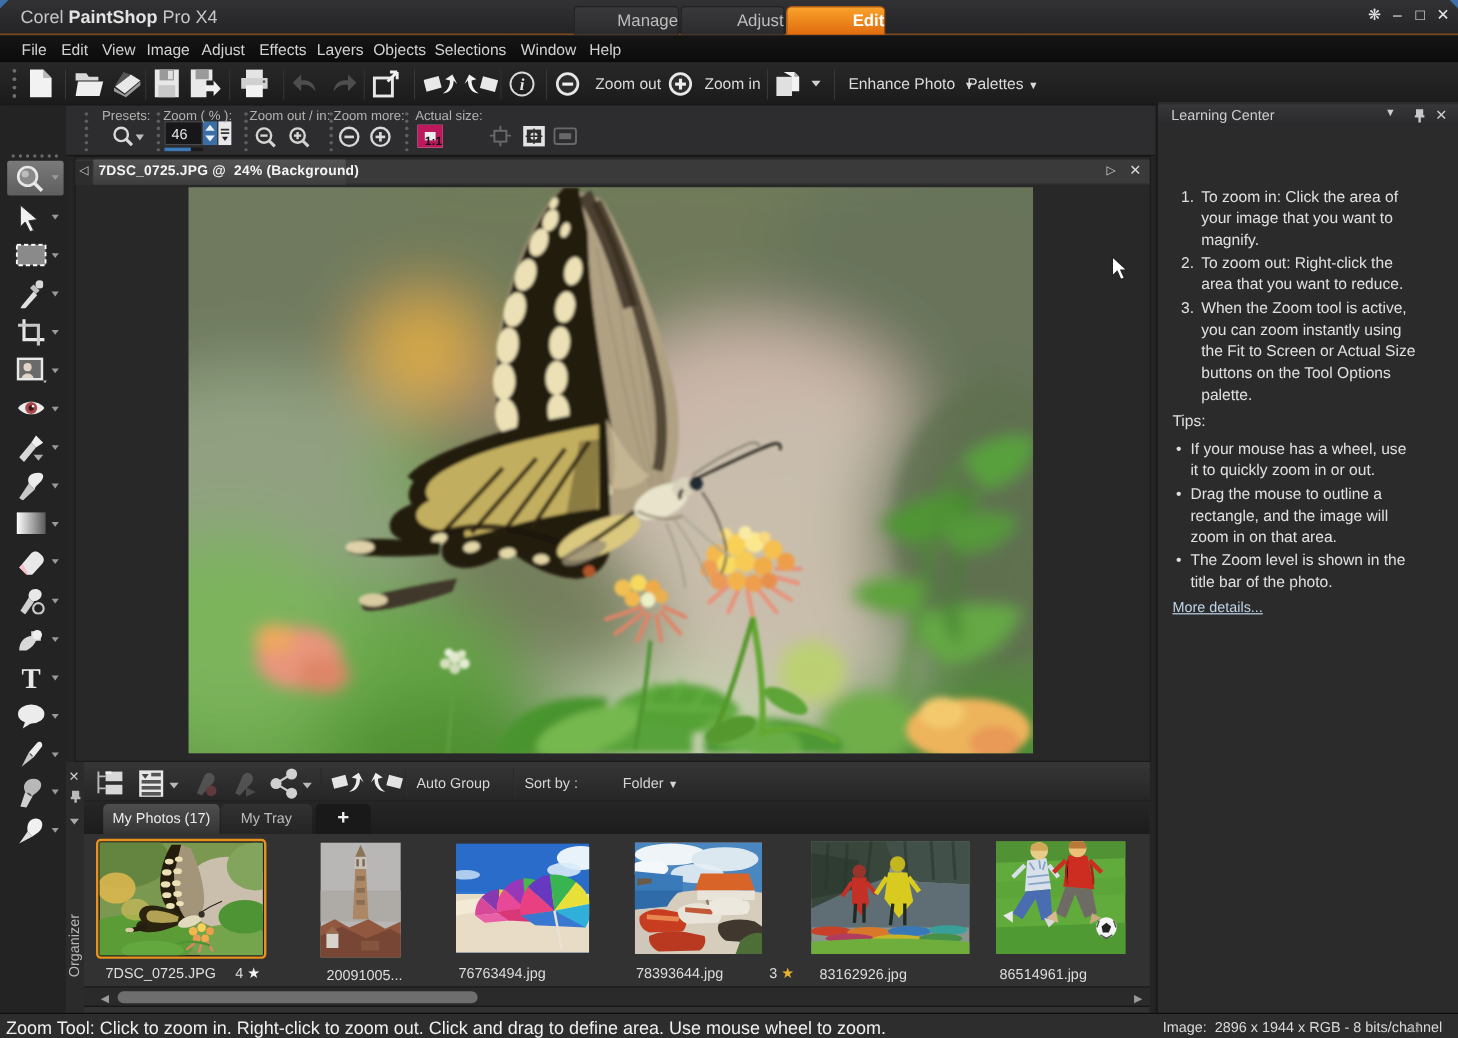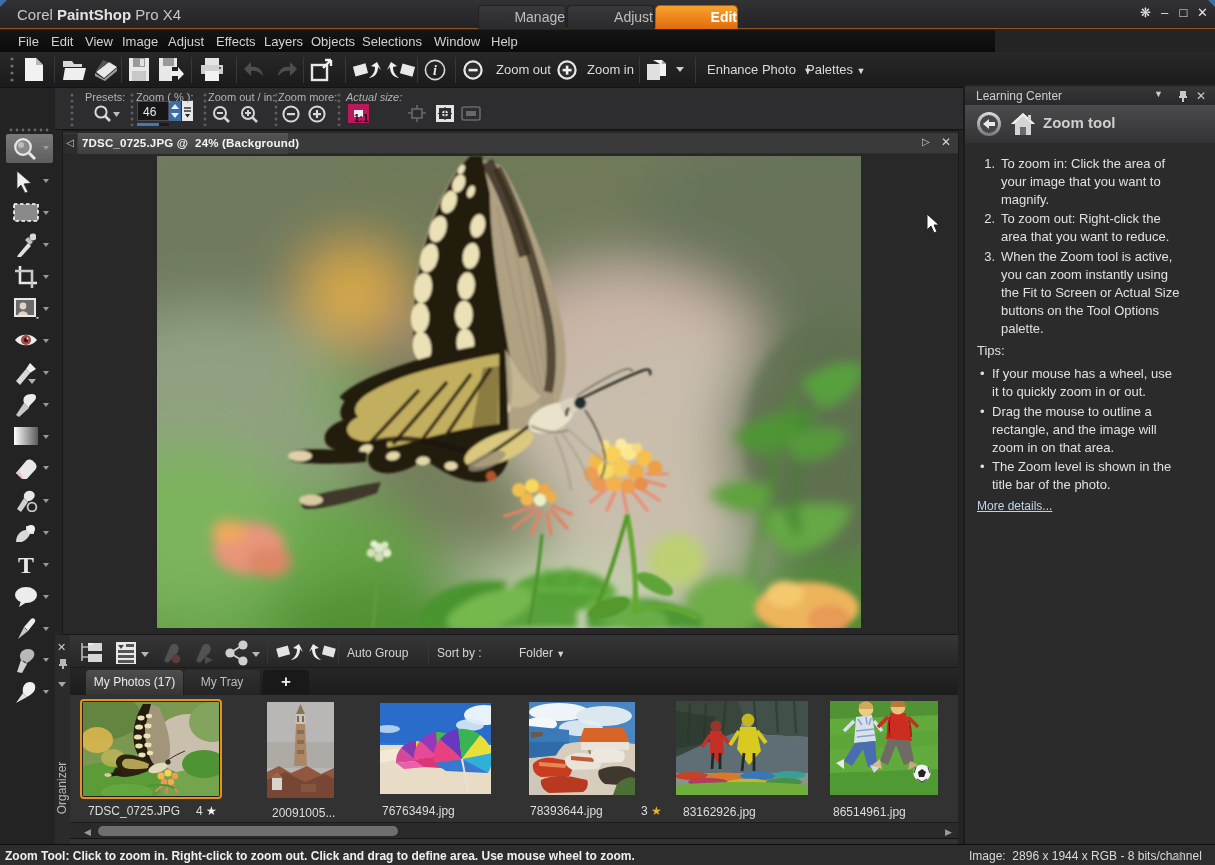--- a/index.html
+++ b/index.html
@@ -16,21 +16,21 @@
 #apptitle b { color:#e2e2e2; }
 .wstab { top:5px; height:24px; text-align:right; font-size:14px; line-height:23px;
   color:#bdbdbd; border-radius:4px 4px 0 0; background:linear-gradient(#39393b,#2b2b2d);
   border:1px solid #222; border-bottom:none; }
 #tabedit { background:linear-gradient(#f9a22b,#e06c0e); color:#fff; font-weight:bold;
   border:1px solid #b65a10; border-bottom:none; border-radius:5px 5px 0 0; }
 #winbtns { right:3px; top:5px; color:#e4e4e4; font-size:13px; }
 #winbtns span { display:inline-block; width:19px; text-align:center; }
 
 
-#menubar { left:0; top:30px; width:995px; height:22px; background:linear-gradient(#151515,#0b0b0b); }
+#menubar { left:0; top:30px; width:1215px; height:22px; background:linear-gradient(#151515,#0b0b0b); }
 #menubar span { position:absolute; top:4px; font-size:13px; color:#d2d2d2; }
 
 
 #toolbar { left:0; top:52px; width:1215px; height:36px;
   background:linear-gradient(#282828,#1b1b1b); border-bottom:1px solid #131313; }
 .tbtext { position:absolute; font-size:13px; color:#dadada; }
 .vsep { position:absolute; width:1px; background:#101010; border-right:1px solid #383838; }
 
 
 #optbar { left:0; top:88px; width:963px; height:42px; background:#2d2d2f; border-bottom:1px solid #161616;}
@@ -65,21 +65,21 @@
 #orgbar { left:70px; top:635px; width:888px; height:33px; background:linear-gradient(#363636,#262626); border-bottom:1px solid #1c1c1c;}
 #orgtabs { left:70px; top:668px; width:888px; height:27px; background:linear-gradient(#262626,#1c1c1c); }
 .orgtab { position:absolute; top:670px; height:25px; font-size:12px; text-align:center;
   border-radius:4px 4px 0 0; }
 #thumbs { left:70px; top:695px; width:888px; height:127px; background:#323232; }
 #scrollrow { left:70px; top:822px; width:888px; height:17px; background:#2a2a2a; border-top:1px solid #1c1c1c; border-bottom:1px solid #141414;}
 .tcap { position:absolute; font-size:12px; color:#dedede; white-space:nowrap; }
 
 
 #status { left:0; top:844px; width:1215px; height:21px; background:#2d2d2d; border-top:1px solid #0e0e0e; }
-#status .lt { position:absolute; left:5px; top:4px; font-size:12px; color:#f0f0f0;font-weight:bold; }
+#status .lt { position:absolute; left:5px; top:4px; font-size:15px; color:#f0f0f0; }
 #status .rt { position:absolute; left:969px; top:4px; font-size:12px; color:#dadada; }
 </style>
 </head>
 <body>
 <div id="app">
   <div class="abs" id="titlebar"></div>
   <div class="abs" style="left:0;top:0;width:0;height:0;border-top:7px solid #3f6ea8;border-right:7px solid transparent;"></div>
   <div class="abs" style="left:1208px;top:0;width:0;height:0;border-top:7px solid #3f6ea8;border-left:7px solid transparent;"></div>
   <div class="abs" id="apptitle">Corel <b>PaintShop</b> Pro X4</div>
   <div class="abs wstab" style="left:478px;width:88px;">Manage</div>
@@ -310,21 +310,21 @@
       </svg>
   <svg class="abs" style="left:461px;top:105px;" width="20" height="17" opacity="0.42">
         <rect x="1" y="2" width="18" height="13" rx="2" fill="none" stroke="#bbb" stroke-width="1.6"></rect>
         <rect x="5" y="6" width="10" height="5" fill="#bbb"></rect>
       </svg>
 </div>
   <div class="abs optlabel" style="left:85px;top:91px;">Presets:</div>
   <div class="abs optlabel" style="left:136px;top:91px;">Zoom ( % ):</div>
   <div class="abs optlabel" style="left:208px;top:91px;">Zoom out / in:</div>
   <div class="abs optlabel" style="left:278px;top:91px;">Zoom more:</div>
-  <div class="abs optlabel" style="left:346px;top:91px;font-style:italic;">Actual size:</div>
+  <div class="abs optlabel" style="left:346px;top:91px;">Actual size:</div>
 
   <div class="abs" id="toolsdark"></div>
   <div class="abs" id="tools"></div>
   <div id="toolicons">
   <svg class="abs" style="left:8px;top:128px;" width="42" height="6">
         <g fill="#686868">
           <circle cx="3" cy="2" r="1.4"></circle>
           <circle cx="9" cy="2" r="1.4"></circle>
           <circle cx="15" cy="2" r="1.4"></circle>
           <circle cx="21" cy="2" r="1.4"></circle>
@@ -655,40 +655,20 @@
 
   <div class="abs" id="lc"></div>
   <div class="abs" id="lchead">
       <span style="position:absolute;left:11px;top:2px;">Learning Center</span>
     <span style="position:absolute;right:52px;top:2px;font-size:9px;">▼</span>
     <svg style="position:absolute;right:27px;top:3px;" width="10" height="13">
         <path d="M2,1 L8,1 L8,6 L9,6 L9,8 L6,8 L6,12 L4,12 L4,8 L1,8 L1,6 L2,6 Z" fill="#c8c8c8"></path>
       </svg>
     <span style="position:absolute;right:9px;top:2px;font-size:12px;">✕</span>
   </div>
-  <div class="abs" id="lcsub">
-    <svg style="position:absolute;left:10px;top:5px;" width="28" height="28">
-        <defs>
-          <linearGradient id="bkg" x1="0" y1="0" x2="0" y2="1">
-            <stop offset="0" stop-color="#ddd"></stop>
-            <stop offset="1" stop-color="#777"></stop>
-          </linearGradient>
-        </defs>
-        <circle cx="14" cy="14" r="12" fill="url(#bkg)"></circle>
-        <circle cx="14" cy="14" r="9" fill="#46464a"></circle>
-        <path d="M8,14 L14,9 L14,12 L20,12 L20,16 L14,16 L14,19 Z" fill="#e8e8e8"></path>
-      </svg>
-    <svg style="position:absolute;left:44px;top:6px;" width="28" height="26">
-        <path d="M2,13 L14,2 L26,13 L22,13 L22,24 L6,24 L6,13 Z" fill="#d4d4d4"></path>
-        <path d="M14,2 L2,13 L5,13 L14,5 L23,13 L26,13 Z" fill="#efefef"></path>
-        <rect x="11" y="16" width="6" height="8" fill="#6a6a6a"></rect>
-        <rect x="19" y="4" width="3" height="5" fill="#d4d4d4"></rect>
-      </svg>
-    <span style="position:absolute;left:78px;top:9px;font-size:15px;font-weight:bold;color:#cecece;">Zoom tool</span>
-  </div>
   <div class="abs" id="lcbody">
     <div style="position:absolute;left:10px;top:12px;width:20px;text-align:right;">1.</div>
     <div style="position:absolute;left:36px;top:12px;">To zoom in: Click the area of<br>your image that you want to<br>magnify.</div>
     <div style="position:absolute;left:10px;top:67px;width:20px;text-align:right;">2.</div>
     <div style="position:absolute;left:36px;top:67px;">To zoom out: Right-click the<br>area that you want to reduce.</div>
     <div style="position:absolute;left:10px;top:105px;width:20px;text-align:right;">3.</div>
     <div style="position:absolute;left:36px;top:105px;">When the Zoom tool is active,<br>you can zoom instantly using<br>the Fit to Screen or Actual Size<br>buttons on the Tool Options<br>palette.</div>
     <div style="position:absolute;left:12px;top:199px;">Tips:</div>
     <div style="position:absolute;left:15px;top:222px;">•</div>
     <div style="position:absolute;left:27px;top:222px;">If your mouse has a wheel, use<br>it to quickly zoom in or out.</div>

